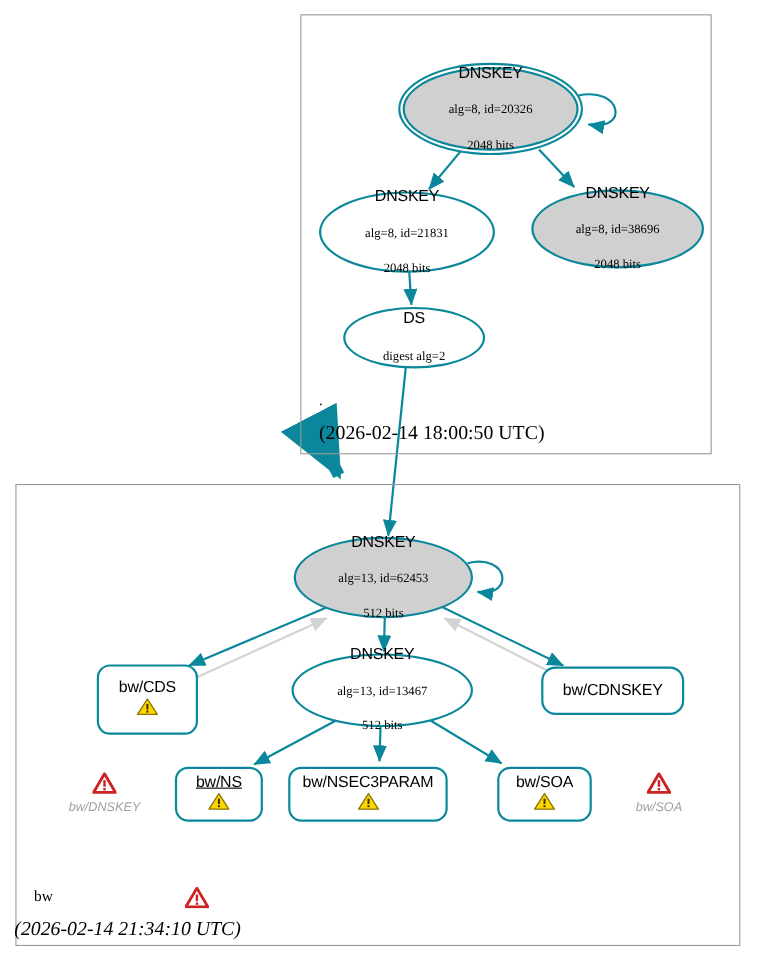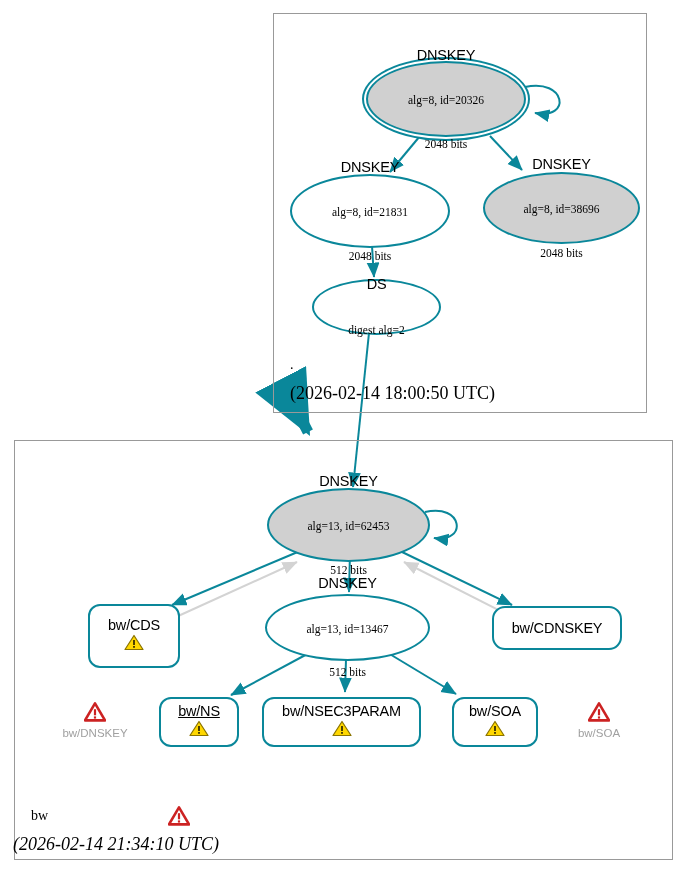--- a/index.html
+++ b/index.html
@@ -50,21 +50,20 @@
     border-radius: 50%;
     box-sizing: border-box;
     display: flex;
     flex-direction: column;
     align-items: center;
     justify-content: center;
     text-align: center;
     line-height: 1.08;
     color: #000000;
     background: #ffffff;
-    gap: 12px;
   }
   .node-oval.filled { background: #d0d0d0; }
   .node-oval.sep {
     box-shadow: 0 0 0 2px #ffffff, 0 0 0 4px #0a879a;
   }
   .node-title {
     font-family: "Liberation Sans", sans-serif;
     font-size: 14.5px;
     letter-spacing: -0.2px;
   }
@@ -94,20 +93,21 @@
   
   .err-node {
     position: absolute;
     display: flex;
     flex-direction: column;
     align-items: center;
     width: 110px;
   }
   .err-label {
     font-family: "Liberation Sans", sans-serif;
+    font-style: italic;
     font-size: 11.5px;
     color: #a0a0a0;
     margin-top: 1px;
     white-space: nowrap;
   }
   .zone-err { position: absolute; }
 </style>
 </head>
 <body>
 
@@ -227,21 +227,21 @@
     <div class="node-title">bw/NS</div>
     <span class="warn-tri">
       <svg width="20" height="17" viewBox="0 0 20 17">
         <path d="M10 1.5 L19 15.5 L1 15.5 Z" fill="#ffd700" stroke="#8a7300" stroke-width="1.2" stroke-linejoin="round"></path>
         <rect x="9.1" y="6" width="1.8" height="5" fill="#3a3000"></rect>
         <rect x="9.1" y="12" width="1.8" height="1.8" fill="#3a3000"></rect>
       </svg>
     </span>
   </div>
 
-  <div class="node-rect" style="left:262px; top:697px; width:159px; height:50px;text-align:center;">
+  <div class="node-rect" style="left:262px; top:697px; width:145px; height:50px;text-align:center;">
     <div class="node-title">bw/NSEC3PARAM</div>
     <span class="warn-tri">
       <svg width="20" height="17" viewBox="0 0 20 17">
         <path d="M10 1.5 L19 15.5 L1 15.5 Z" fill="#ffd700" stroke="#8a7300" stroke-width="1.2" stroke-linejoin="round"></path>
         <rect x="9.1" y="6" width="1.8" height="5" fill="#3a3000"></rect>
         <rect x="9.1" y="12" width="1.8" height="1.8" fill="#3a3000"></rect>
       </svg>
     </span>
   </div>
 

